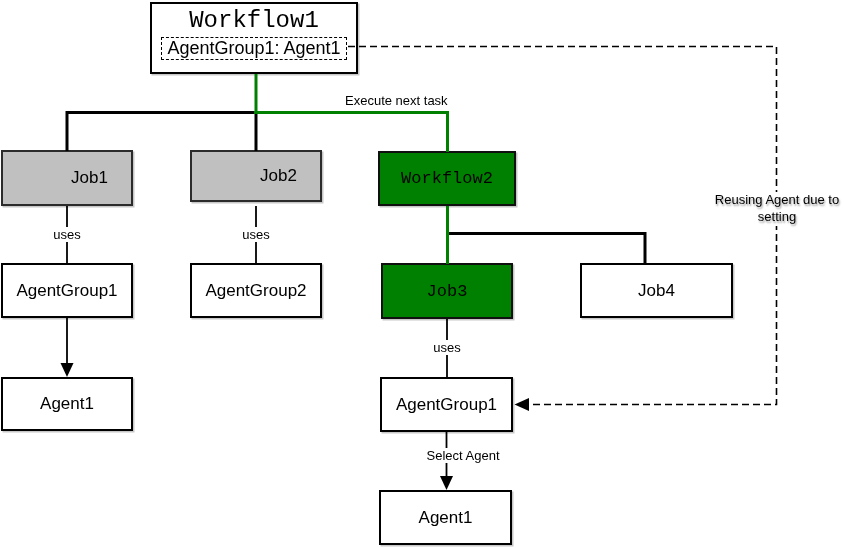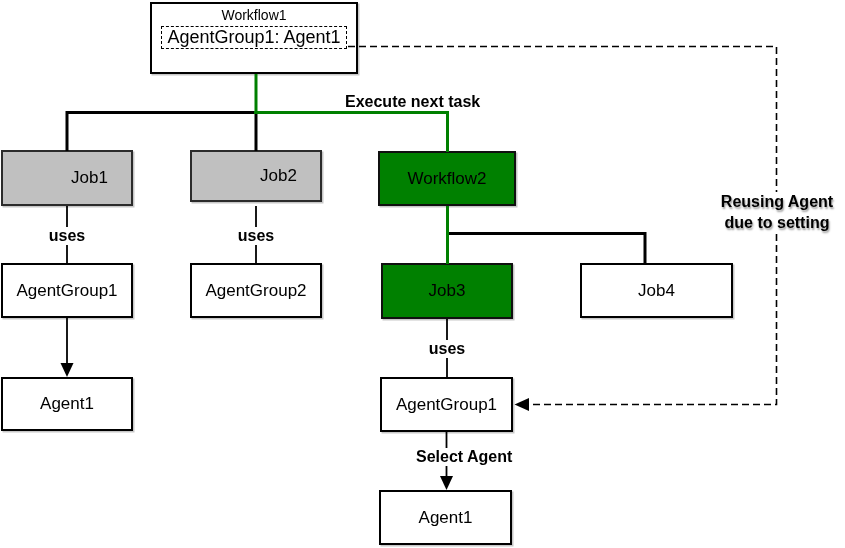--- a/index.html
+++ b/index.html
@@ -15,43 +15,43 @@
   .wire-dashed { stroke:var(--line-black,#000); stroke-width:1.6; fill:none; stroke-dasharray:7 4; }
   .arrowhead   { fill:var(--line-black,#000); stroke:none; }
   
   .box {
     position:absolute; z-index:1; box-sizing:border-box;
     display:flex; align-items:center; justify-content:center;
     background:var(--box-white,#fff); border:2px solid #000; font-size:17px;
     box-shadow:1.5px 1.5px 0 rgba(0,0,0,0.22);
   }
   .box.gray  { background:var(--inactive-gray,#c0c0c0); border-color:#2b2b2b;padding-left:45px; }
-  .box.green { background:var(--active-green,#008000); border-color:#101010; }
+  .box.green { background:var(--active-green,#008000); border-color:#101010;font-family:Liberation Mono, monospace; }
   .wf1 { left:150px; top:2px; width:208px; height:72px;
          flex-direction:column; justify-content:flex-start; }
-  .wf1-title { font-size:14px; margin-top:3px; }
+  .wf1-title { font-size:24px; margin-top:3px;font-family:Liberation Mono, monospace; }
   .wf1-sub {
     box-sizing:border-box; margin-top:3px; width:186px; height:23px;
     border:1px dashed #000; font-size:18px;
     display:flex; align-items:center; justify-content:center;
   }
   .job1 { left:1px;   top:150px; width:132px; height:56px; }
   .job2 { left:190px; top:150px; width:132px; height:52px; }
   .wf2  { left:378px; top:151px; width:138px; height:55px; }
   .job3 { left:381px; top:263px; width:132px; height:56px;text-align:center; }
   .job4 { left:580px; top:263px; width:153px; height:55px; }
   .ag1L { left:1px;   top:263px; width:132px; height:55px; }
   .ag2  { left:190px; top:263px; width:132px; height:55px; }
   .a1L  { left:1px;   top:377px; width:132px; height:54px; }
   .ag1M { left:380px; top:377px; width:133px; height:55px; }
   .a1M  { left:379px; top:490px; width:133px; height:55px; }
   
   .edge-label {
-    position:absolute; z-index:3; font-size:16px; text-align:center;
-    background:#fff; white-space:nowrap;font-weight:bold;
+    position:absolute; z-index:3; font-size:13px; text-align:center;
+    background:#fff; white-space:nowrap;
   }
   .lbl-exec   { left:345px; top:93px;  background:transparent; }
   .lbl-uses1  { left:45px;  top:227px; width:44px; }
   .lbl-uses2  { left:234px; top:227px; width:44px; }
   .lbl-uses3  { left:425px; top:340px; width:44px; }
   .lbl-select { left:416px; top:448px; width:94px; }
   .lbl-reuse  { left:711px; top:192px; width:132px; white-space:normal;
                 line-height:1.3; text-shadow:1px 2px 2px #9a9a9a; }
 </style>
 </head>

